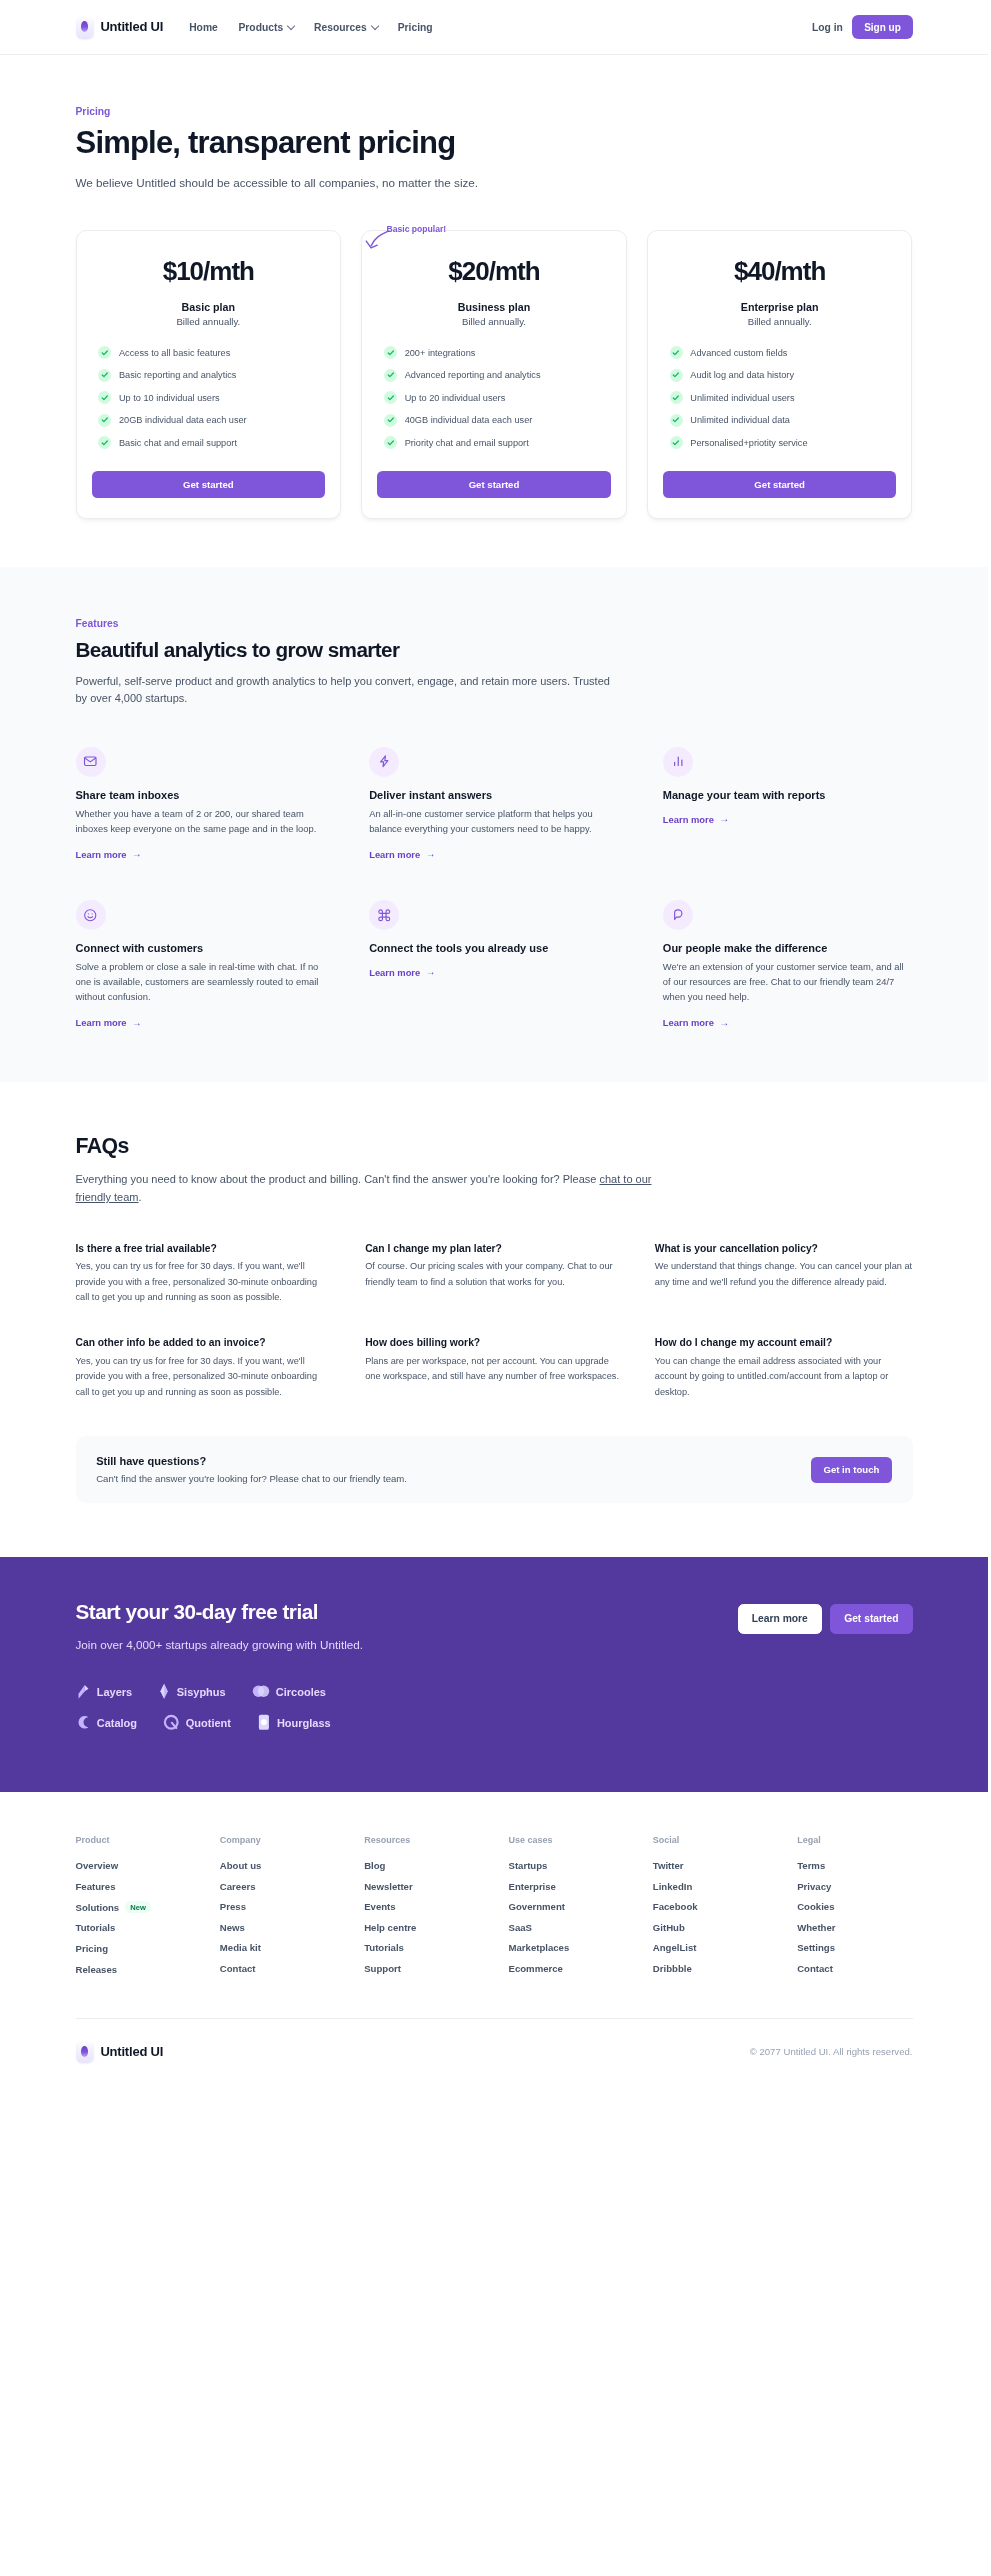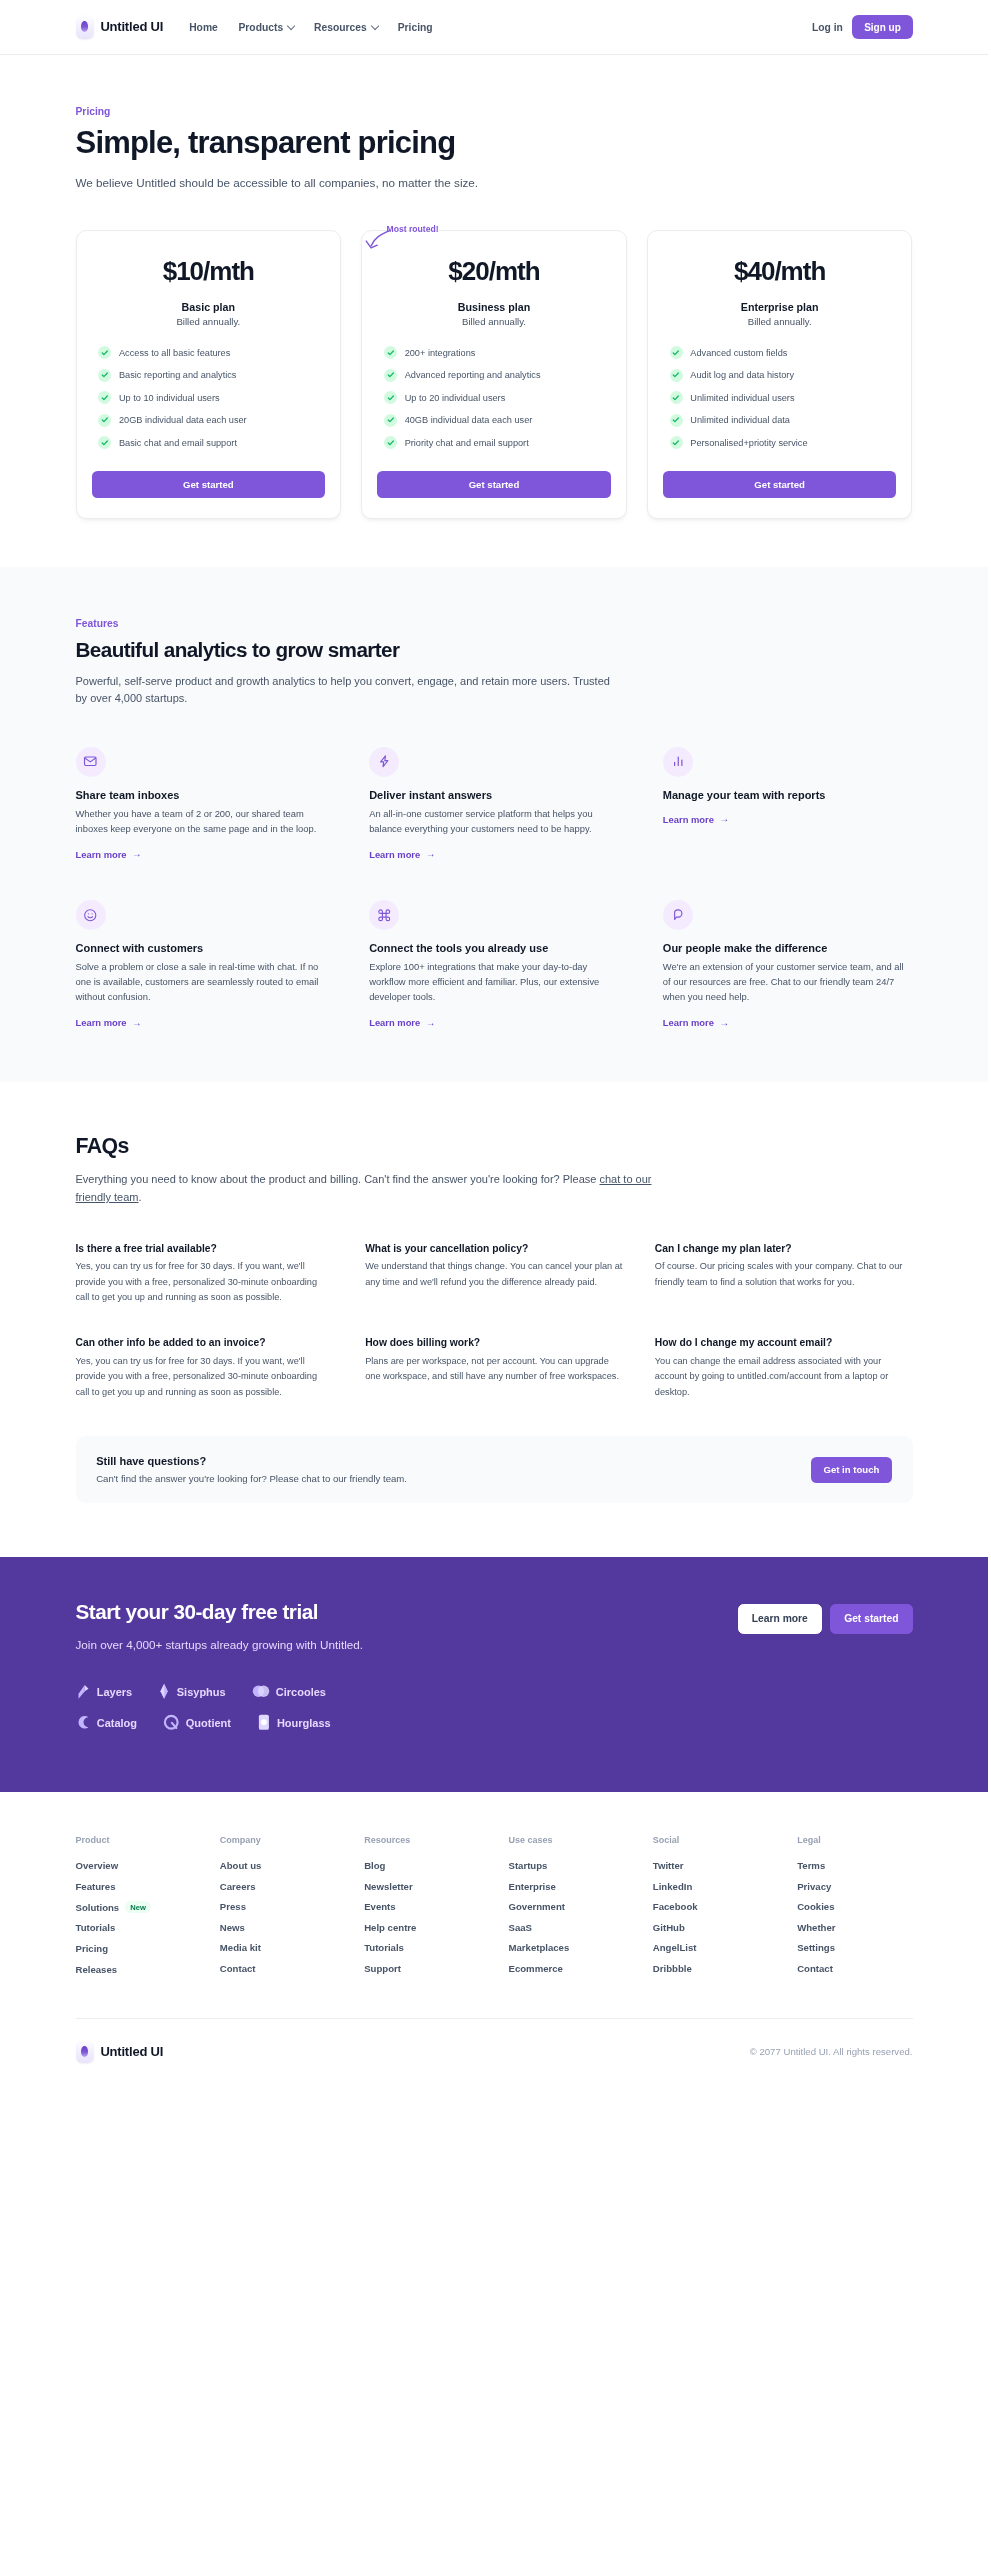--- a/index.html
+++ b/index.html
@@ -199,21 +199,21 @@
       <p class="hero-sub">We believe Untitled should be accessible to all companies, no matter the size.</p>
     </div>
   </div>
 
   <div class="pricing-wrap">
     <div class="container" style="position:relative">
       <svg class="arrow-svg" width="48" height="33" viewBox="0 0 70 48" fill="none">
         <path d="M64 4 C56 8, 44 12, 38 26" stroke="#7f56d9" stroke-width="2" stroke-linecap="round" fill="none"></path>
         <path d="M31 19 L38 29 L47 25" stroke="#7f56d9" stroke-width="2" stroke-linecap="round" stroke-linejoin="round" fill="none"></path>
       </svg>
-      <div class="popular-badge">Most routed!</div>
+      <div class="popular-badge">Basic popular!</div>
       <div class="pricing-grid" id="pricing-grid">
           <div class="price-card"><div class="price-amount">$10/mth</div><div class="plan-name">Basic plan</div><div class="plan-billed">Billed annually.</div><div class="feat-list">
               <div class="feat-row">
                 <span class="check-circle">
                   <svg width="7.6" height="7.6" viewBox="0 0 12 12" fill="none" stroke="#12b76a" stroke-width="2" stroke-linecap="round" stroke-linejoin="round">
                     <path d="M2 6.3 L4.6 8.9 L10 3.1"></path>
                   </svg>
                 </span>
                 <span class="feat-text">Access to all basic features</span>
               </div>
@@ -377,21 +377,21 @@
                 <circle cx="15" cy="9.6" r="1" fill="#7f56d9" stroke="none"></circle>
               </svg>
             </div><div class="f-title">Connect with customers</div><div class="f-desc">Solve a problem or close a sale in real-time with chat. If no one is available, customers are seamlessly routed to email without confusion.</div><div class="learn">
               <span>Learn more</span>
               <span class="ar">→</span>
             </div></div>
           <div><div class="ficon">
               <svg width="14.5" height="14.5" viewBox="0 0 24 24" fill="none" stroke="#7f56d9" stroke-width="1.9" stroke-linecap="round" stroke-linejoin="round">
                 <path d="M9 6a3 3 0 1 0-3 3h12a3 3 0 1 0-3-3v12a3 3 0 1 0 3-3H6a3 3 0 1 0 3 3V6z"></path>
               </svg>
-            </div><div class="f-title">Connect the tools you already use</div><div class="f-desc">Explore 100+ integrations that make your day-to-day workflow more efficient and familiar. Plus, our extensive developer tools.</div><div class="learn">
+            </div><div class="f-title">Connect the tools you already use</div><div class="learn">
               <span>Learn more</span>
               <span class="ar">→</span>
             </div></div>
           <div><div class="ficon">
               <svg width="14.5" height="14.5" viewBox="0 0 24 24" fill="none" stroke="#7f56d9" stroke-width="1.9" stroke-linecap="round" stroke-linejoin="round">
                 <path d="M6 19V8a5 5 0 0 1 5-5h1a6 6 0 0 1 0 12H9l-3 4z"></path>
               </svg>
             </div><div class="f-title">Our people make the difference</div><div class="f-desc">We're an extension of your customer service team, and all of our resources are free. Chat to our friendly team 24/7 when you need help.</div><div class="learn">
               <span>Learn more</span>
               <span class="ar">→</span>
@@ -405,26 +405,26 @@
       <h2 class="faq-title">FAQs</h2>
       <p class="faq-sub">
         <span>Everything you need to know about the product and billing. Can't find the answer you're looking for? Please </span><u>chat to our friendly team</u><span>.</span>
       </p>
       <div class="faq-grid" id="faq-grid">
           <div>
             <div class="q-title">Is there a free trial available?</div>
             <div class="q-desc">Yes, you can try us for free for 30 days. If you want, we'll provide you with a free, personalized 30-minute onboarding call to get you up and running as soon as possible.</div>
           </div>
           <div>
+            <div class="q-title">Can I change my plan later?</div>
+            <div class="q-desc">Of course. Our pricing scales with your company. Chat to our friendly team to find a solution that works for you.</div>
+          </div>
+          <div>
             <div class="q-title">What is your cancellation policy?</div>
             <div class="q-desc">We understand that things change. You can cancel your plan at any time and we'll refund you the difference already paid.</div>
-          </div>
-          <div>
-            <div class="q-title">Can I change my plan later?</div>
-            <div class="q-desc">Of course. Our pricing scales with your company. Chat to our friendly team to find a solution that works for you.</div>
           </div>
           <div>
             <div class="q-title">Can other info be added to an invoice?</div>
             <div class="q-desc">Yes, you can try us for free for 30 days. If you want, we'll provide you with a free, personalized 30-minute onboarding call to get you up and running as soon as possible.</div>
           </div>
           <div>
             <div class="q-title">How does billing work?</div>
             <div class="q-desc">Plans are per workspace, not per account. You can upgrade one workspace, and still have any number of free workspaces.</div>
           </div>
           <div>

